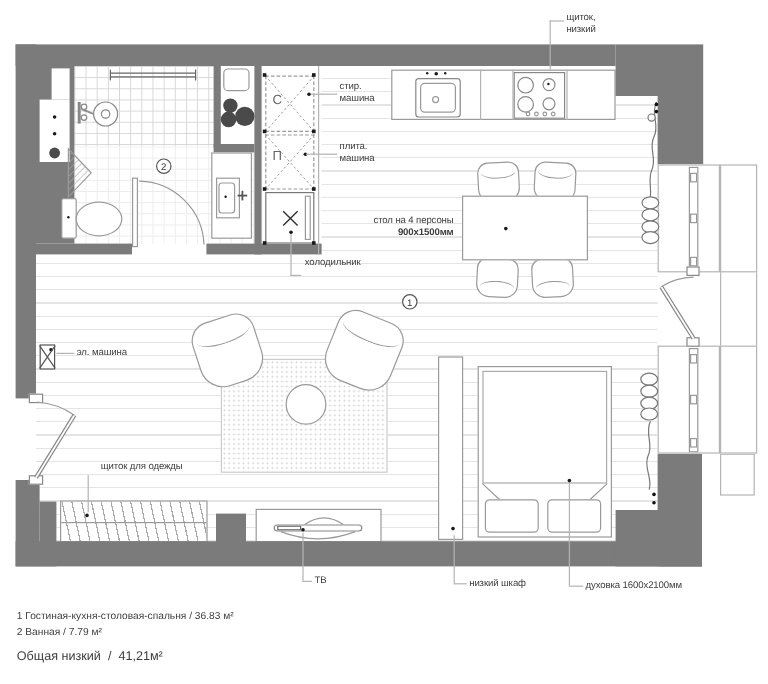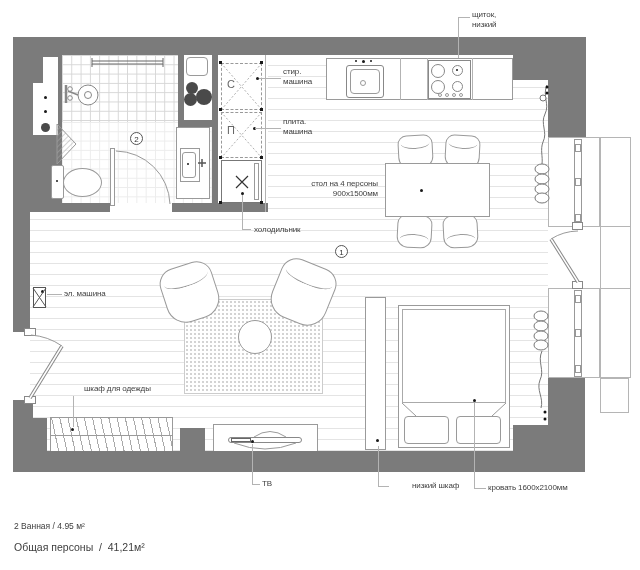--- a/index.html
+++ b/index.html
@@ -293,27 +293,28 @@
   <div class="ln" style="left:474px;top:403px;width:1px;height:85px;"></div>
   <div class="ln" style="left:474px;top:488px;width:12px;height:1px;"></div>
 
   <div class="lbl" style="left:472px;top:10px;">щиток,</div>
   <div class="lbl" style="left:472px;top:20px;">низкий</div>
   <div class="lbl" style="left:283px;top:67px;">стир.</div>
   <div class="lbl" style="left:283px;top:77px;">машина</div>
   <div class="lbl" style="left:283px;top:117px;">плита.</div>
   <div class="lbl" style="left:283px;top:127px;">машина</div>
   <div class="lbl r" style="left:298px;top:179px;width:80px;">стол на 4 персоны</div>
-  <div class="lbl r" style="left:298px;top:189px;width:80px;">900х1500мм</div>
-  <div class="lbl" style="left:254px;top:225px;">холодильник</div>
+  <div class="lbl r" style="left:298px;top:189px;width:80px;font-weight:bold;">900х1500мм</div>
+  <div class="lbl" style="left:254px;top:214px;">холодильник</div>
   <div class="lbl" style="left:64px;top:289px;">эл. машина</div>
-  <div class="lbl" style="left:84px;top:384px;">шкаф для одежды</div>
+  <div class="lbl" style="left:84px;top:384px;">щиток для одежды</div>
   <div class="lbl" style="left:262px;top:479px;">ТВ</div>
-  <div class="lbl" style="left:412px;top:481px;">низкий шкаф</div>
-  <div class="lbl" style="left:488px;top:483px;">кровать 1600х2100мм</div>
+  <div class="lbl" style="left:391px;top:481px;">низкий шкаф</div>
+  <div class="lbl" style="left:488px;top:483px;">духовка 1600х2100мм</div>
 
   <div class="circnum" style="left:335px;top:245px;">1</div>
   <div class="circnum" style="left:130px;top:132px;">2</div>
 
-  <div class="leg" style="left:14px;top:521px;">2 Ванная / 4.95 м²</div>
-  <div class="leg" style="left:14px;top:541px;font-size:10.5px;">Общая персоны  /  41,21м²</div>
+  <div class="leg" style="left:14px;top:508px;">1 Гостиная-кухня-столовая-спальня / 36.83 м²</div>
+  <div class="leg" style="left:14px;top:521px;">2 Ванная / 7.79 м²</div>
+  <div class="leg" style="left:14px;top:541px;font-size:10.5px;">Общая низкий  /  41,21м²</div>
 
 </div>
 
 </body></html>

